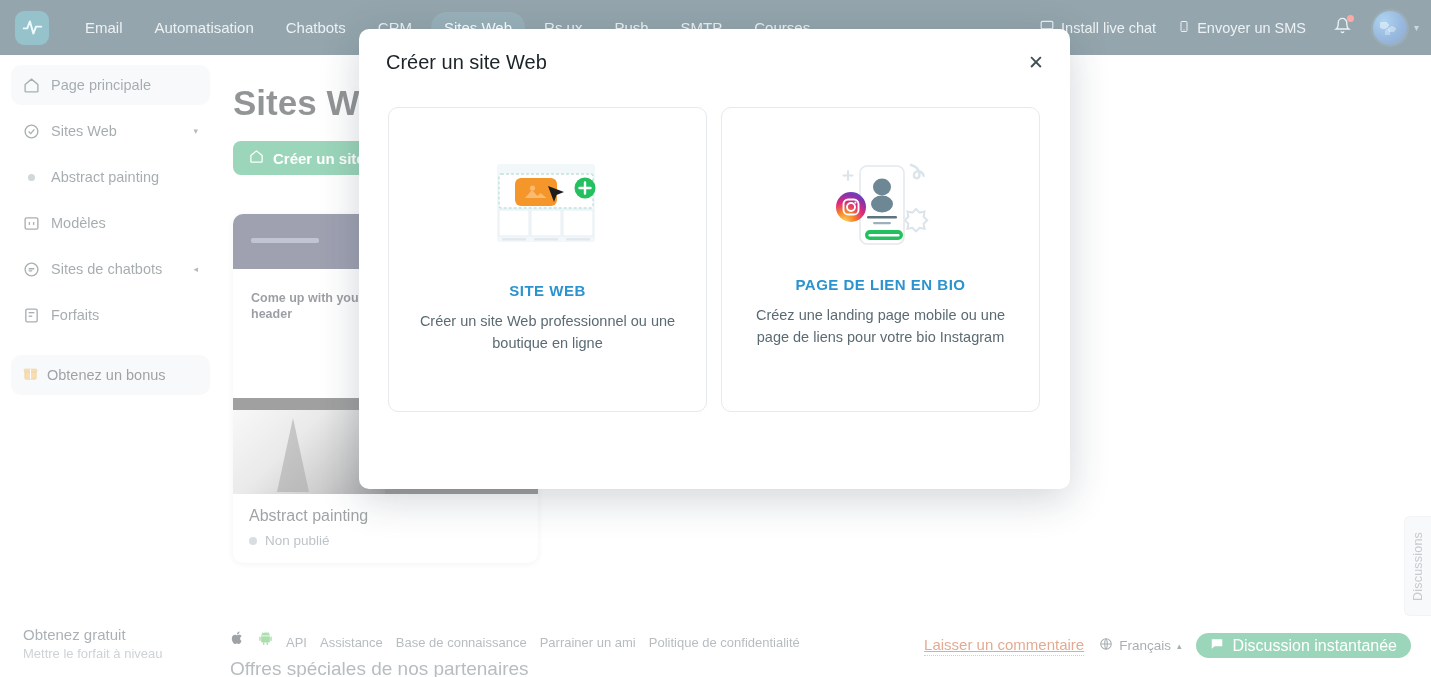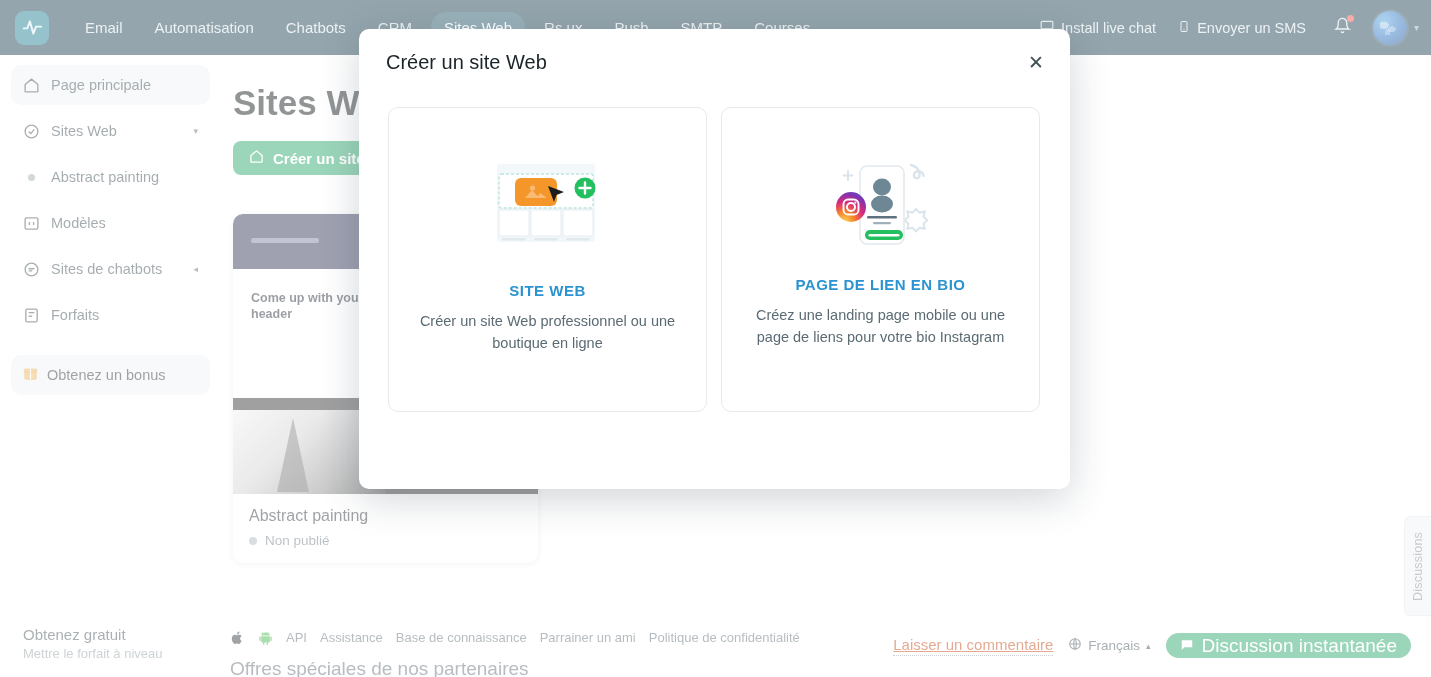--- a/index.html
+++ b/index.html
@@ -135,32 +135,32 @@
     display: flex; align-items: center; justify-content: center;
     color: #b7c0c5; font-size: 14px; cursor: pointer;
   }
 
   
   .footer {
     position: absolute; bottom: 0; left: 221px; width: 1210px; height: 54px;
     background: #fff; display: flex; align-items: flex-start; padding-top: 7px;
   }
   .foot-left { display: flex; flex-direction: column; padding-left: 9px; }
-  .foot-row { display: flex; align-items: flex-start; gap: 13px; }
+  .foot-row { display: flex; align-items: flex-end; gap: 13px; }
   .foot-link { font-size: 13px; color: #5d6c74; cursor: pointer; white-space: nowrap; }
   .foot-partners { font-size: 19px; color: #5d6c74; margin-top: 8px; cursor: pointer; }
   .foot-right { margin-left: auto; display: flex; align-items: center; gap: 15px; padding-right: 20px; padding-top: 3px; }
   .comment-link {
     font-size: 15px; color: #c2410c; cursor: pointer;
     border-bottom: 1px dotted #8b979e; padding-bottom: 2px; text-decoration: underline;
   }
   .lang-pick { display: flex; align-items: center; gap: 6px; font-size: 13.5px; color: #3d4c54; cursor: pointer; }
   .chat-btn {
     display: flex; align-items: center; gap: 8px; background: #23a566; color: #fff;
-    font-size: 19px; height: 25px; padding: 0 14px; border-radius: 13px; cursor: pointer;
+    font-size: 16px; height: 25px; padding: 0 14px; border-radius: 13px; cursor: pointer;
   }
 
   .disc-tab {
     position: absolute; right: 0; top: 516px; width: 27px; height: 100px;
     background: #f0f2f4; border: 1px solid #dfe4e8; border-right: none;
     border-radius: 6px 0 0 6px; display: flex; align-items: center; justify-content: center;
     cursor: pointer; z-index: 3;
   }
   .disc-tab span {
     writing-mode: vertical-rl; transform: rotate(180deg);

